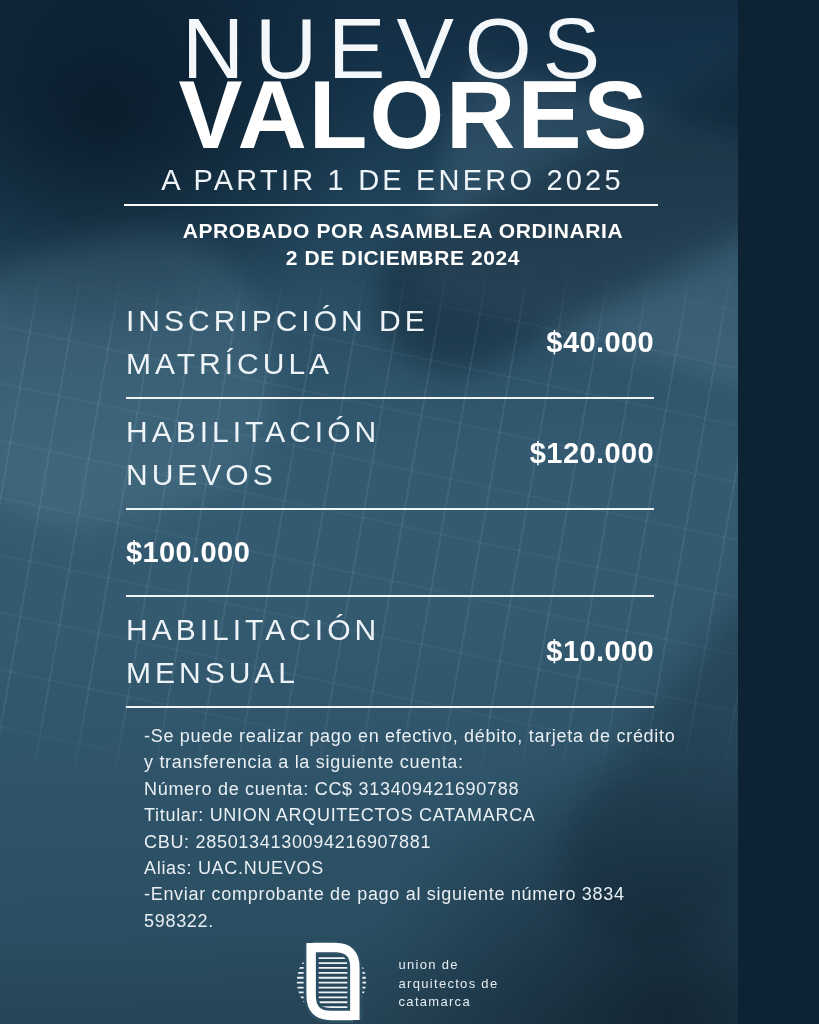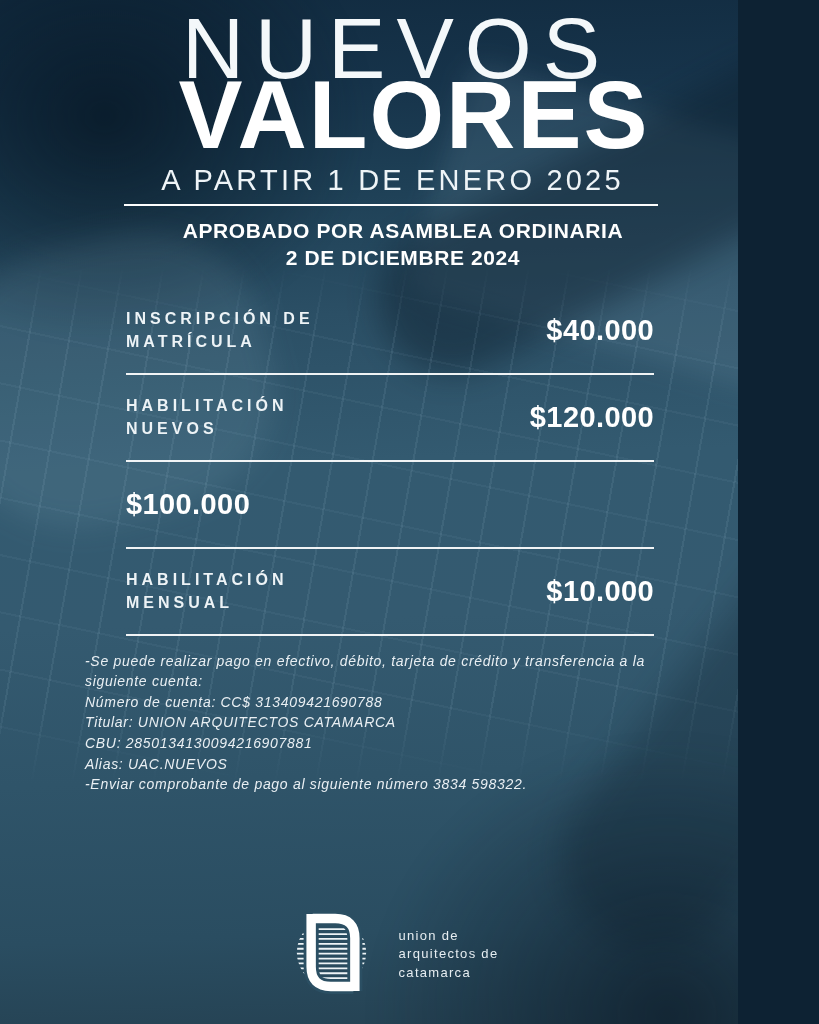--- a/index.html
+++ b/index.html
@@ -46,26 +46,26 @@
     font-size:96px; font-weight:800; letter-spacing:2px; padding-left:2px; color:#ffffff;margin-left:44px;}
   .subtitle{margin-top:10px; height:32px; line-height:32px;
     font-size:29px; font-weight:400; letter-spacing:3.2px; padding-left:3px; color:#eef4f7;}
   .hdr-underline{width:534px; height:2px; background:#fdfefe; margin:8px auto 0 auto;}
   .approved{margin-top:12px; font-size:21px; font-weight:800; letter-spacing:.6px; line-height:1.28;margin-left:24px;}
   
   .rows{margin:16px 84px 0 82px;}
   .price-row{display:flex; justify-content:space-between; align-items:center;
     padding:11px 0 11px 0; border-bottom:2px solid rgba(255,255,255,.93); min-height:63px;}
   .price-row:last-child{}
-  .row-label{font-size:16px; font-weight:700; letter-spacing:4px; line-height:1.45; color:#edf3f6;}
+  .row-label{font-size:30px; font-weight:400; letter-spacing:4px; line-height:1.45; color:#edf3f6;}
   .row-value{font-size:29px; font-weight:800; letter-spacing:.4px; white-space:nowrap; color:#ffffff;}
   .row-value.small{font-size:27px;}
   
-  .payment{margin:15px 62px 0 41px; max-width:690px;
-    font-size:14px; letter-spacing:.7px; line-height:1.47; color:#e9eff3;font-style:italic;}
+  .payment{margin:15px 62px 0 100px; max-width:690px;
+    font-size:18px; letter-spacing:.7px; line-height:1.47; color:#e9eff3;}
   
   .footer{margin-top:auto; margin-bottom:20px; display:flex; justify-content:center;
     align-items:center; gap:17px;}
   .org-name{font-size:13px; letter-spacing:1.3px; line-height:1.42; color:#e6edf1; text-align:left;}
 </style>
 </head>
 <body>
 
 <div class="page">
 

